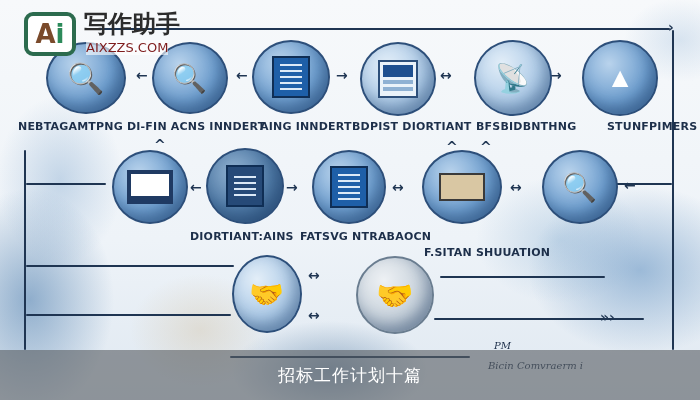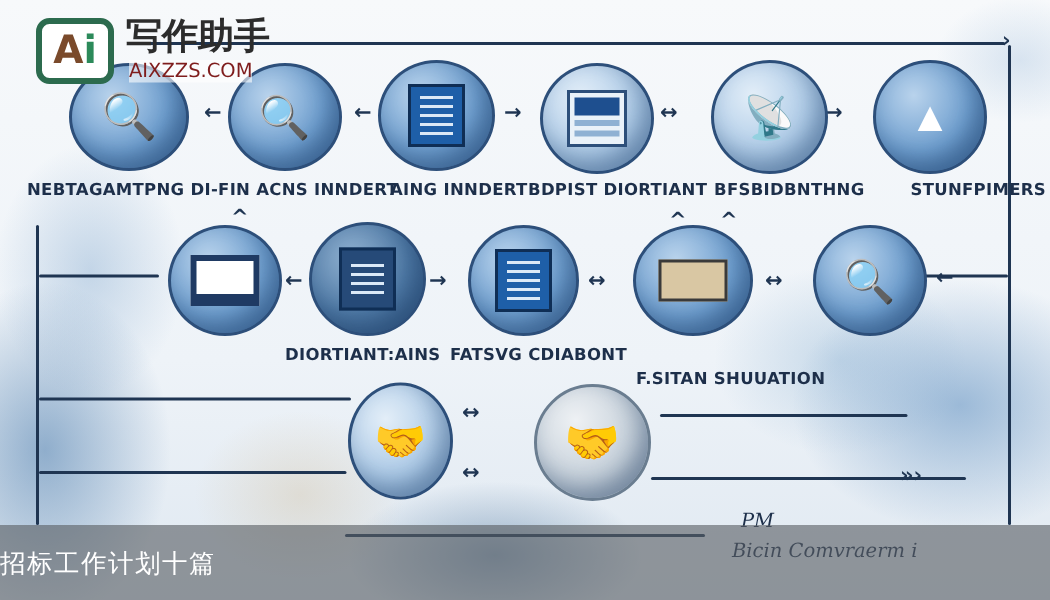--- a/index.html
+++ b/index.html
@@ -59,26 +59,26 @@
     position: absolute; left: 84px; top: 8px; font-size: 24px; font-weight: bold;
     color: #2c2c2c; font-family: "DejaVu Sans", sans-serif;
   }
   .brand-url {
     position: absolute; left: 86px; top: 40px; font-size: 13px; color: #7f1d1d;
     font-family: "DejaVu Sans", sans-serif; background: rgba(255,255,255,0.6);
   }
   .caption {
     position: absolute; left: 0; top: 350px; width: 700px; height: 50px;
     background: rgba(90,95,100,0.62);
-    display: flex; align-items: center; justify-content: flex-start;
+    display: flex; align-items: center; justify-content: center;
   }
   .caption span { color: #ffffff; font-size: 17px; font-family: "DejaVu Sans", sans-serif; letter-spacing: 1px; }
   .scribble {
     position: absolute; font-family: "DejaVu Serif", serif; font-style: italic;
-    font-size: 13px; color: #1d2f4a;
+    font-size: 10px; color: #1d2f4a;
   }
 </style>
 </head>
 <body>
 
 <div class="canvas"></div>
 
 <div class="line h" style="left:90px; top:28px; width:580px;"></div>
 <div class="arrow" style="left:668px; top:20px;">›</div>
 <div class="line v" style="left:672px; top:30px; height:320px;"></div>
@@ -164,21 +164,21 @@
     </div>
 </div>
 <div class="node" style="left:422px; top:150px; width:80px; height:74px;">
   <div style="width:46px; height:28px; background:#d9c7a3; border:2px solid #3a3a3a;"></div>
 </div>
 <div class="node" style="left:542px; top:150px; width:76px; height:74px;">
   <span style="font-size:28px; color:#e3c23a;">🔍</span>
 </div>
 
 <div class="label" style="left:190px; top:230px;">DIORTIANT:AINS</div>
-<div class="label" style="left:300px; top:230px;">FATSVG CDIABONT</div>
+<div class="label" style="left:300px; top:230px;">FATSVG NTRABAOCN</div>
 <div class="label" style="left:424px; top:246px;">F.SITAN SHUUATION</div>
 
 <div class="node light" style="left:232px; top:255px; width:70px; height:78px;">
   <span style="font-size:28px; color:#b5793d;">🤝</span>
 </div>
 <div class="node grey" style="left:356px; top:256px; width:78px; height:78px;">
   <span style="font-size:30px; color:#e9c18a;">🤝</span>
 </div>
 
 <div class="scribble" style="left:494px; top:340px;">PM</div>

